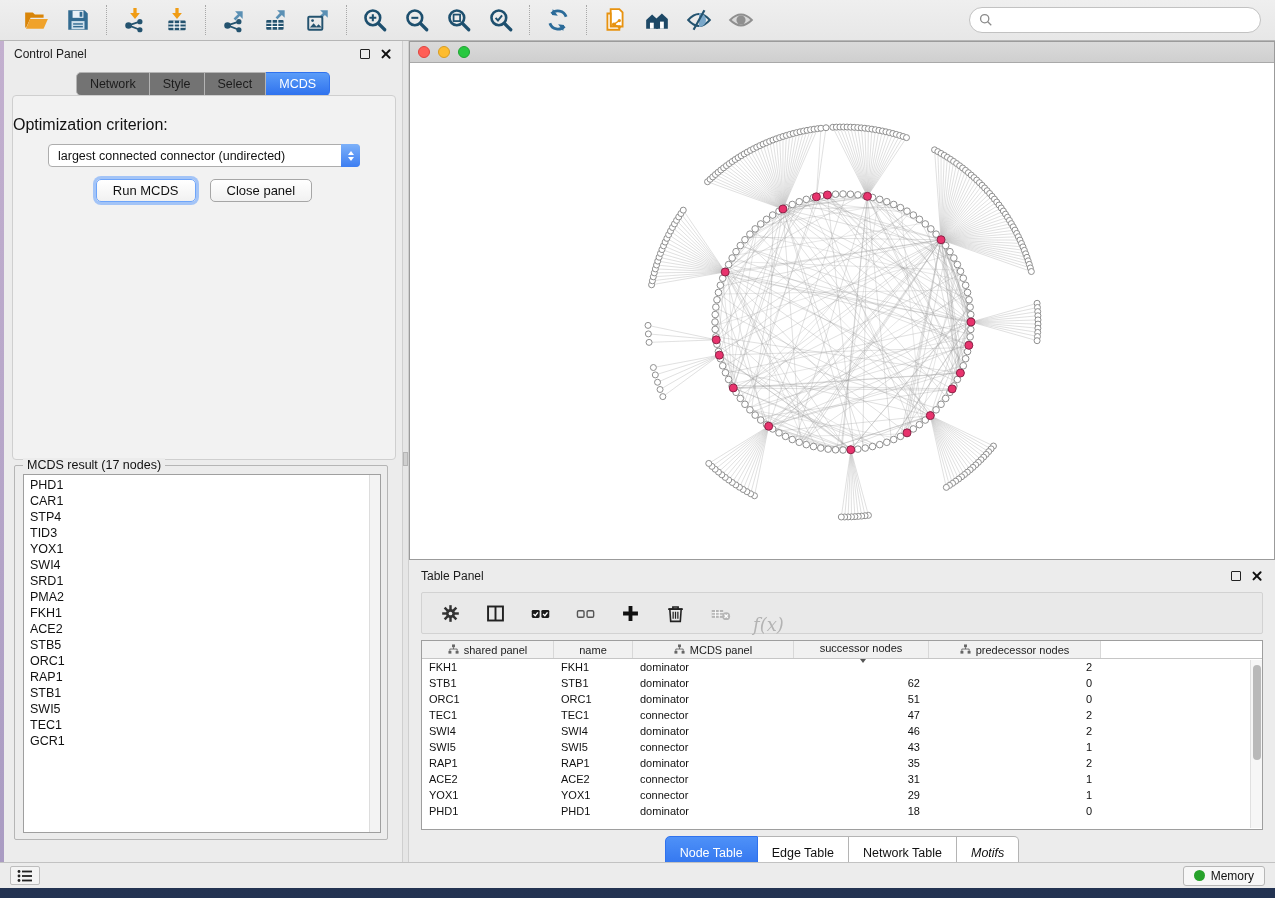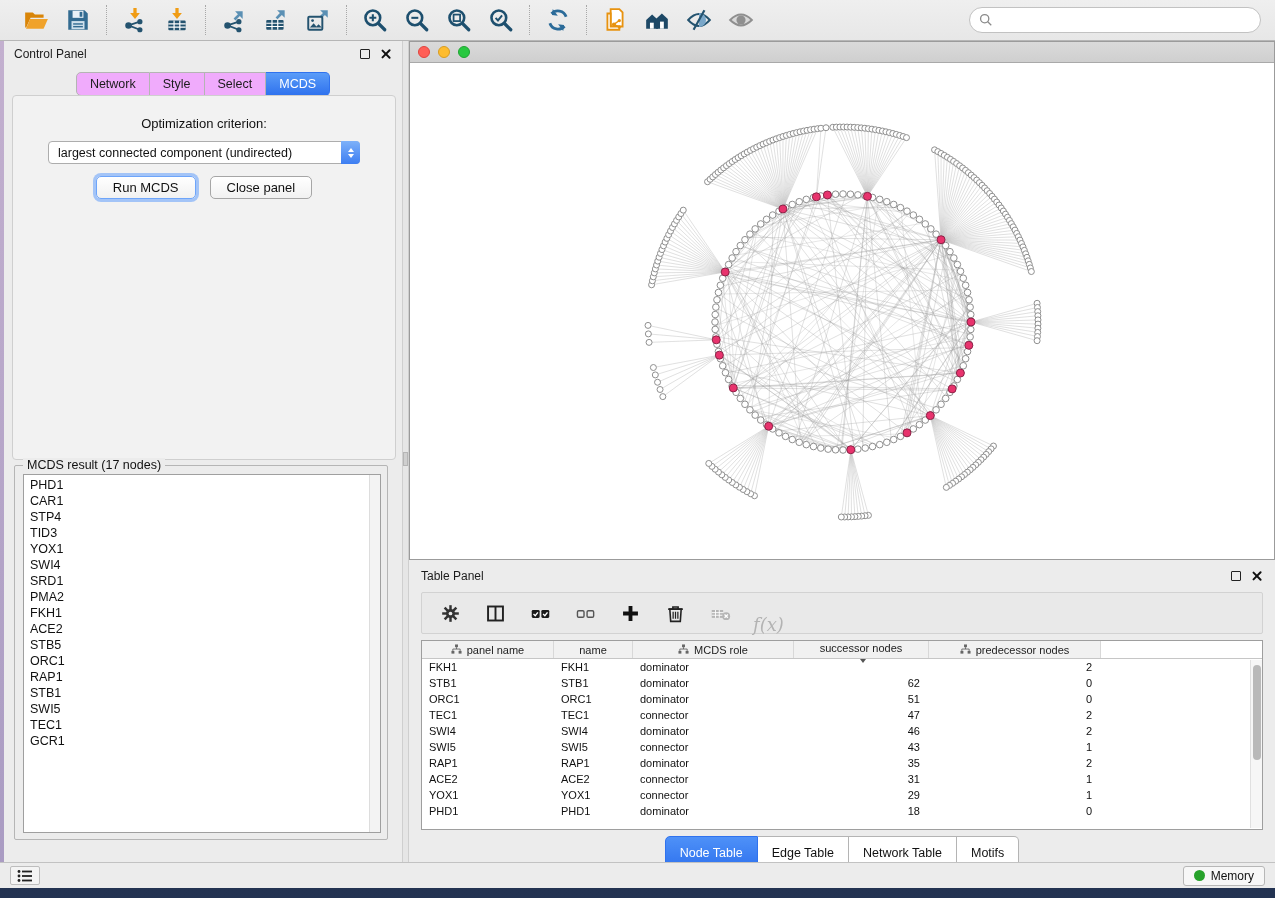--- a/index.html
+++ b/index.html
@@ -28,29 +28,29 @@
   .control-panel { position:absolute; left:4px; top:41px; width:398px; height:821px; background:#ececec; }
   .panel-titlebar { height:26px; display:flex; align-items:center; padding:0 10px; }
   .panel-title { font-size:12px; color:#1c1c1c; }
   .panel-icons { margin-left:auto; display:flex; align-items:center; gap:10px; }
   .icon-float { width:10px; height:10px; border:1.6px solid #222; border-radius:1px; cursor:pointer; }
   .icon-close { width:12px; height:12px; cursor:pointer; position:relative; }
   .icon-close:before, .icon-close:after { content:""; position:absolute; left:5px; top:0; width:2.4px; height:12px; background:#111; border-radius:1px; }
   .icon-close:before { transform:rotate(45deg); } .icon-close:after { transform:rotate(-45deg); }
 
   .cp-tabs { display:flex; justify-content:center; margin-top:5px; }
-  .cp-tab { font-size:12.5px; padding:4px 13px; background:#f0abfc; border:1px solid #b4b4b4; border-left:none;
+  .cp-tab { font-size:12.5px; padding:4px 13px; background:#737373; border:1px solid #b4b4b4; border-left:none;
             color:#1c1c1c; cursor:pointer; }
   .cp-tab:first-child { border-left:1px solid #b4b4b4; border-radius:5px 0 0 5px; }
   .cp-tab:last-child { border-radius:0 5px 5px 0; }
   .cp-tab.active { background:linear-gradient(#5a9cf8,#2f72ee); border-color:#2f72ee; color:#fff; }
 
   .cp-box { position:absolute; left:8px; right:6px; top:54px; bottom:402px;
             background:#f2f2f2; border:1px solid #cfcfcf; border-radius:4px; }
-  .crit-label { text-align:center; font-size:13px; color:#111; margin-top:20px; }
+  .crit-label { font-size:16px; color:#111; margin-top:20px; }
   .crit-select { margin:10px auto 0 auto; width:312px; height:23px; background:#fff;
                  border:1px solid #adadad; border-radius:4px; display:flex; align-items:center; cursor:pointer; position:relative; }
   .crit-select .sel-text { font-size:12.5px; color:#111; padding-left:9px; flex:1; white-space:nowrap; }
   .sel-stepper { width:19px; height:23px; margin-right:-1px; border-radius:0 4px 4px 0;
                  background:linear-gradient(#7db1f9,#3d7ef2); display:flex; flex-direction:column; align-items:center; justify-content:center; gap:2px; }
   .chev { width:0; height:0; border-left:3.5px solid transparent; border-right:3.5px solid transparent; }
   .chev.up { border-bottom:4px solid #fff; } .chev.down { border-top:4px solid #fff; }
   .btn-row { display:flex; justify-content:center; gap:14px; margin-top:12px; }
   .mac-btn { font-size:13px; color:#111; background:linear-gradient(#fff,#f1f1f1);
              border:1px solid #a6a6a6; border-radius:5px; padding:3px 16px; cursor:pointer; }
@@ -104,21 +104,21 @@
                   border-top:4px solid #555; margin-left:3px; }
   .tbody .tr { display:flex; height:16px; cursor:default; }
   .td { font-size:11px; color:#111; line-height:16px; white-space:nowrap; overflow:hidden; }
   .td.l { padding-left:7px; text-align:left; } .td.r { padding-right:9px; text-align:right; }
   .tp-scroll { position:absolute; top:19px; bottom:1px; right:0; width:12px; background:#f6f6f6; border-left:1px solid #e0e0e0; }
   .tp-thumb { position:absolute; top:5px; right:1.5px; width:8px; height:95px; background:#b9b9b9; border-radius:4px; }
 
   .tp-tabs { position:absolute; left:0; right:0; top:276px; display:flex; justify-content:center; }
   .tp-tab { font-size:12.5px; padding:9px 14px; background:#fff; border:1px solid #b4b4b4; border-left:none; color:#111; cursor:pointer; }
   .tp-tab:first-child { border-left:1px solid #b4b4b4; border-radius:5px 0 0 5px; }
-  .tp-tab:last-child { border-radius:0 5px 5px 0; }
+  .tp-tab:last-child { border-radius:0 5px 5px 0;font-style:italic; }
   .tp-tab.active { background:linear-gradient(#4e91f8,#2f72ee); border-color:#2f72ee; color:#fff; }
 
   
   .status-bar { position:absolute; left:0; top:862px; width:1275px; height:26px; background:#ececec;
                 border-top:1px solid #c2c2c2; display:flex; align-items:center; padding:0 10px; }
   .list-btn { width:30px; height:19px; background:#f4f4f4; border:1px solid #bdbdbd; border-radius:2px;
               display:flex; align-items:center; justify-content:center; cursor:pointer; }
   .memory-btn { margin-left:auto; height:20px; background:#f7f7f7; border:1px solid #b7b7b7; border-radius:3px;
                 display:flex; align-items:center; gap:6px; padding:0 10px; font-size:12px; color:#111; cursor:pointer; }
   .mem-dot { width:11px; height:11px; border-radius:50%; background:#27a22b; }
@@ -290,21 +290,21 @@
     </div>
     <div class="cp-tabs">
       <div class="cp-tab">Network</div>
       <div class="cp-tab">Style</div>
       <div class="cp-tab">Select</div>
       <div class="cp-tab active">MCDS</div>
     </div>
     <div class="cp-box">
       <div class="crit-label">Optimization criterion:</div>
       <div class="crit-select">
-        <span class="sel-text">largest connected component (undirected)</span>
+        <span class="sel-text">largest connected connector (undirected)</span>
         <span class="sel-stepper">
             <span class="chev up"></span>
             <span class="chev down"></span>
           </span>
       </div>
       <div class="btn-row">
         <button class="mac-btn focused">Run MCDS</button>
         <button class="mac-btn">Close panel</button>
       </div>
     </div>
@@ -1148,35 +1148,35 @@
       <div class="thead" id="table-head">
           <div class="th" style="width: 132px;">
             <svg class="tree" viewBox="0 0 12 12">
               <g fill="#666">
                 <rect x="4.4" y="0.5" width="3.2" height="3"></rect>
                 <rect x="0.5" y="7.5" width="3.2" height="3"></rect>
                 <rect x="8.3" y="7.5" width="3.2" height="3"></rect>
               </g>
               <path d="M6 3.5v2M2 7.5v-2h8v2" fill="none" stroke="#666" stroke-width="1"></path>
             </svg>
-            <span>panel name</span>
+            <span>shared panel</span>
           </div>
           <div class="th" style="width: 79px;">
             <span>name</span>
           </div>
           <div class="th" style="width: 161px;">
             <svg class="tree" viewBox="0 0 12 12">
               <g fill="#666">
                 <rect x="4.4" y="0.5" width="3.2" height="3"></rect>
                 <rect x="0.5" y="7.5" width="3.2" height="3"></rect>
                 <rect x="8.3" y="7.5" width="3.2" height="3"></rect>
               </g>
               <path d="M6 3.5v2M2 7.5v-2h8v2" fill="none" stroke="#666" stroke-width="1"></path>
             </svg>
-            <span>MCDS role</span>
+            <span>MCDS panel</span>
           </div>
           <div class="th" style="width: 135px; flex-direction: column;">
             <svg class="tree" viewBox="0 0 12 12">
               <g fill="#666">
                 <rect x="4.4" y="0.5" width="3.2" height="3"></rect>
                 <rect x="0.5" y="7.5" width="3.2" height="3"></rect>
                 <rect x="8.3" y="7.5" width="3.2" height="3"></rect>
               </g>
               <path d="M6 3.5v2M2 7.5v-2h8v2" fill="none" stroke="#666" stroke-width="1"></path>
             </svg>

